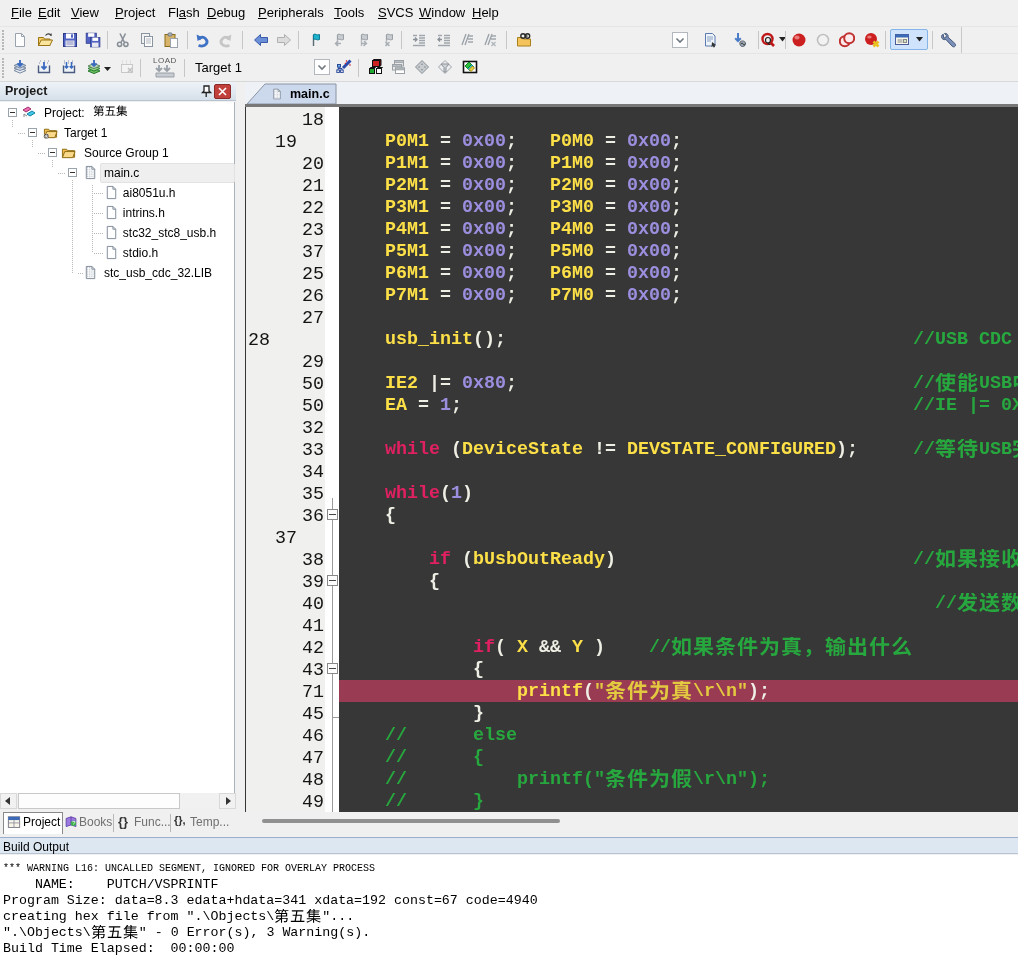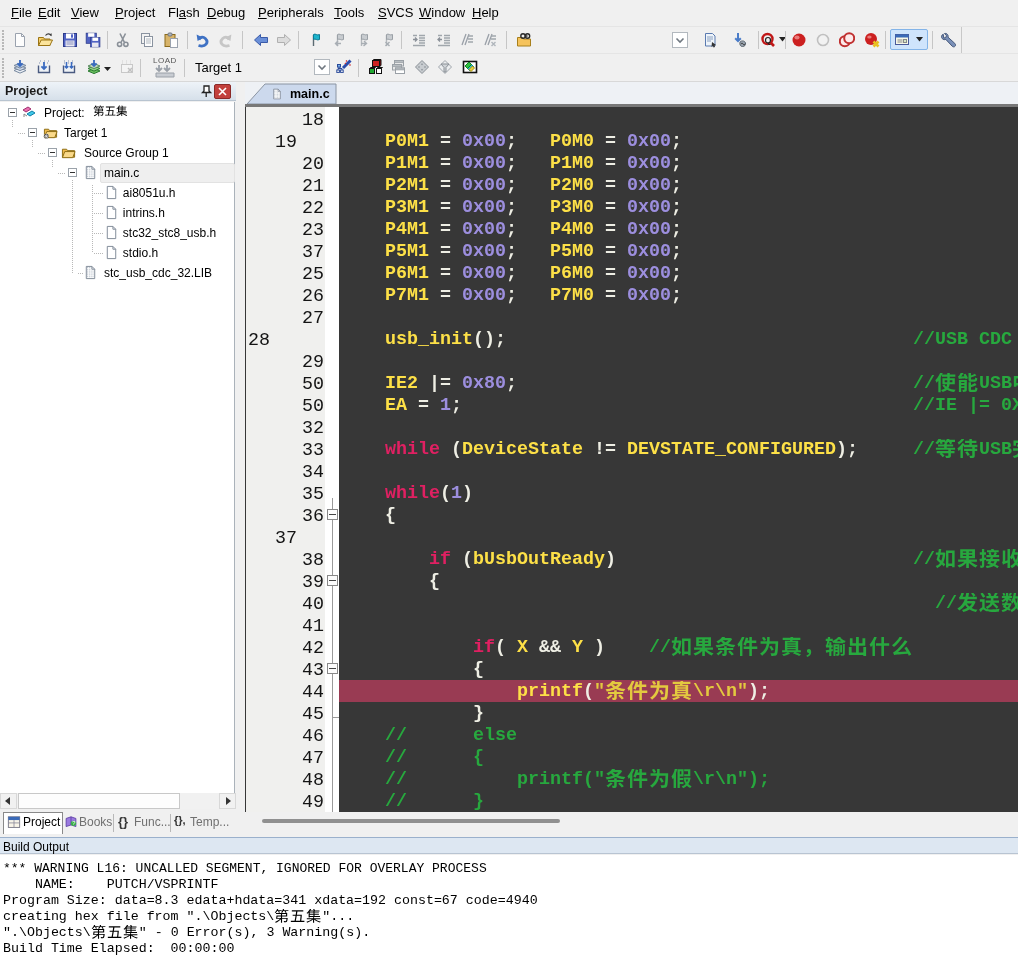--- a/index.html
+++ b/index.html
@@ -437,21 +437,21 @@
 <div class="gn" style="left:3px;top:355px;width:76px;text-align:right">34</div>
 <div class="gn" style="left:3px;top:377px;width:76px;text-align:right">35</div>
 <div class="gn" style="left:3px;top:399px;width:76px;text-align:right">36</div>
 <div class="gn" style="left:3px;top:421px;width:76px;text-align:center">37</div>
 <div class="gn" style="left:3px;top:443px;width:76px;text-align:right">38</div>
 <div class="gn" style="left:3px;top:465px;width:76px;text-align:right">39</div>
 <div class="gn" style="left:3px;top:487px;width:76px;text-align:right">40</div>
 <div class="gn" style="left:3px;top:509px;width:76px;text-align:right">41</div>
 <div class="gn" style="left:3px;top:531px;width:76px;text-align:right">42</div>
 <div class="gn" style="left:3px;top:553px;width:76px;text-align:right">43</div>
-<div class="gn" style="left:3px;top:575px;width:76px;text-align:right">44</div>
+<div class="gn" style="left:3px;top:575px;width:76px;text-align:right">71</div>
 <div class="gn" style="left:3px;top:597px;width:76px;text-align:right">45</div>
 <div class="gn" style="left:3px;top:619px;width:76px;text-align:right">46</div>
 <div class="gn" style="left:3px;top:641px;width:76px;text-align:right">47</div>
 <div class="gn" style="left:3px;top:663px;width:76px;text-align:right">48</div>
 <div class="gn" style="left:3px;top:685px;width:76px;text-align:right">49</div>
 <span class="tok o" style="left:140px;top:24px">P0M1</span>
 <span class="tok w" style="left:195px;top:24px">=</span>
 <span class="tok u" style="left:217px;top:24px">0x00</span>
 <span class="tok w" style="left:261px;top:24px">;</span>
 <span class="tok o" style="left:305px;top:24px">P0M0</span>
@@ -624,21 +624,21 @@
 <span class="tok g" style="left:448px;top:662px">\r\n");</span>
 <span class="tok g" style="left:140px;top:684px">//</span>
 <span class="tok g" style="left:228px;top:684px">}</span>
 </div>
 <div class="ab" style="left:245px;top:812px;width:773px;height:17px;background:#f0f0f0"></div>
 <div class="ab" style="left:262px;top:819px;width:298px;height:4px;background:#909090;border-radius:2px"></div>
 <div class="ab" style="left:0;top:837px;width:1018px;height:1px;background:#9ab0cc"></div>
 <div class="ab" style="left:0;top:838px;width:1018px;height:16px;background:#dde7f2;border-bottom:1px solid #b8c4d2"></div>
 <div class="ab" style="left:3px;top:840px;font-size:12px;color:#000">Build Output</div>
 <div class="ab" style="left:0;top:855px;width:1018px;height:101px;background:#fff"></div>
-<pre class="ab" style="left:3px;top:861px;font-size:13px;line-height:16px;color:#000">*** WARNING L16: UNCALLED SEGMENT, IGNORED FOR OVERLAY PROCESS</pre>
+<pre class="ab" style="left:3px;top:861px;font-size:10px;line-height:16px;color:#000">*** WARNING L16: UNCALLED SEGMENT, IGNORED FOR OVERLAY PROCESS</pre>
 <pre class="ab" style="left:3px;top:877px;font-size:13.3px;line-height:16px;color:#000">    NAME:    PUTCH/VSPRINTF</pre>
 <pre class="ab" style="left:3px;top:893px;font-size:13.3px;line-height:16px;color:#000">Program Size: data=8.3 edata+hdata=341 xdata=192 const=67 code=4940</pre>
 <pre class="ab" style="left:3px;top:941px;font-size:13.3px;line-height:16px;color:#000">Build Time Elapsed:  00:00:00</pre>
 <pre class="ab" style="left:3px;top:909px;font-size:13.3px;line-height:16px;color:#000">creating hex file from ".\Objects\</pre>
 <svg style="position:absolute;left:274.32px;top:909px" width="48" height="16" viewBox="0 0 48 16" fill="#000">
       <path transform="translate(0,12.6) scale(0.0152,-0.0152)" d="M168 401C160 329 145 240 131 180H398C315 93 188 17 70 -22C87 -36 108 -63 119 -81C238 -34 369 51 457 151V-80H531V180H821C811 89 800 50 786 36C778 29 768 28 750 28C732 27 685 28 636 33C647 14 656 -15 657 -36C709 -39 758 -39 783 -37C812 -35 830 -29 847 -12C873 13 886 74 900 214C901 224 902 244 902 244H531V337H868V558H131V494H457V401ZM231 337H457V244H217ZM531 494H795V401H531ZM212 845C177 749 117 658 46 598C65 589 95 572 109 561C147 597 184 643 216 696H271C292 656 312 607 321 575L387 599C380 624 364 662 346 696H507V754H249C261 778 272 803 281 828ZM598 845C572 753 525 665 464 607C483 598 515 579 530 568C561 602 591 646 617 696H685C718 657 749 607 763 574L828 602C816 628 793 664 767 696H947V754H644C654 778 663 803 670 828Z"></path>
       <path transform="translate(16,12.6) scale(0.0152,-0.0152)" d="M175 451V378H363C343 258 322 141 302 49H56V-25H946V49H742C757 180 772 338 779 449L721 455L707 451H454L488 669H875V743H120V669H406C397 601 386 526 375 451ZM384 49C402 140 423 257 443 378H695C688 285 676 156 663 49Z"></path>
       <path transform="translate(32,12.6) scale(0.0152,-0.0152)" d="M460 292V225H54V162H393C297 90 153 26 29 -6C46 -22 67 -50 79 -69C207 -29 357 47 460 135V-79H535V138C637 52 789 -23 920 -61C931 -42 952 -15 968 1C843 31 701 92 605 162H947V225H535V292ZM490 552V486H247V552ZM467 824C483 797 500 763 512 734H286C307 765 326 797 343 827L265 842C221 754 140 642 30 558C47 548 72 526 85 510C116 536 145 563 172 591V271H247V303H919V363H562V432H849V486H562V552H846V606H562V672H887V734H591C578 766 556 810 534 843ZM490 606H247V672H490ZM490 432V363H247V432Z"></path>
     </svg>
 <pre class="ab" style="left:322.32px;top:909px;font-size:13.3px;line-height:16px;color:#000">"...</pre>

